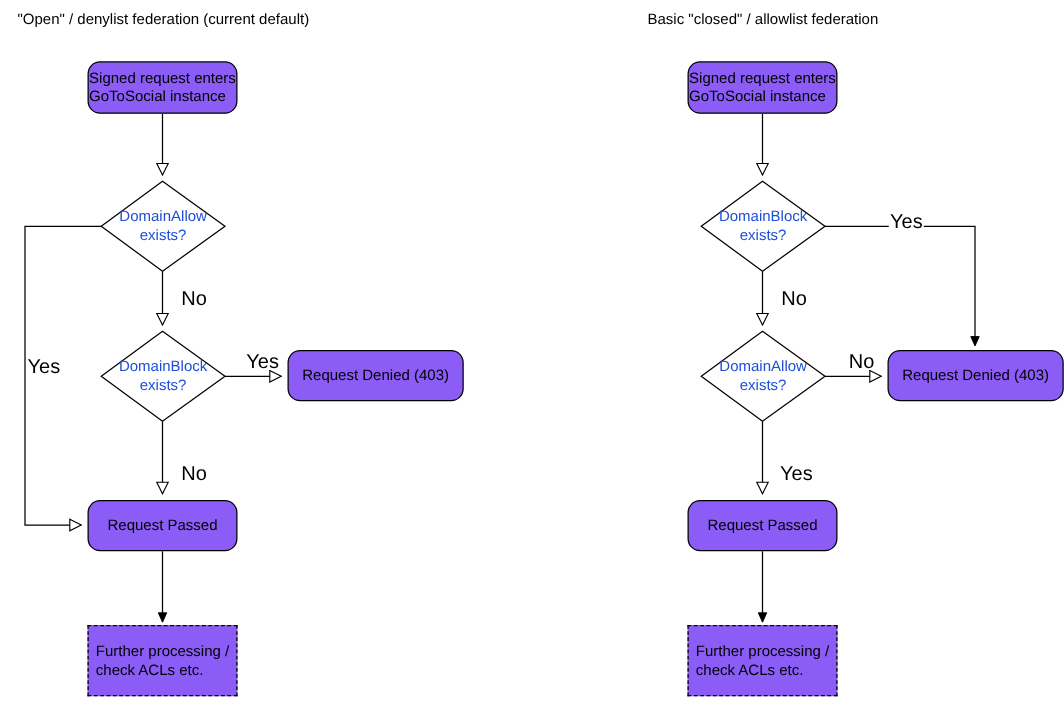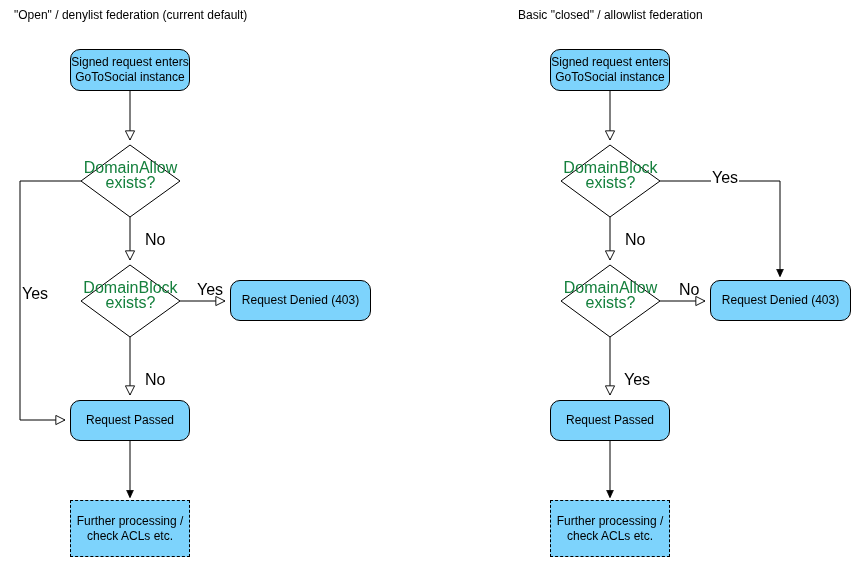--- a/index.html
+++ b/index.html
@@ -31,43 +31,42 @@
   }
   #title-left  { left: 14px;  top: 8px; }
   #title-right { left: 518px; top: 8px; }
 
   .node {
     position: absolute;
     box-sizing: border-box;
     display: flex;
     align-items: center;
     justify-content: center;
+    font-size: 12px;
+    line-height: 15px;
+    color: #000000;
+    background: #8b5cf6;
+  }
+  .rounded {
+    border: 1px solid #000000;
+    border-radius: 10px;
+  }
+  .dashed {
+    border: 1px dashed #000000;
+    border-radius: 0;
+  }
+  .diamond-label {
+    position: absolute;
+    display: flex;
+    align-items: center;
+    justify-content: center;
     text-align: center;
     font-size: 12px;
     line-height: 15px;
-    color: #000000;
-    background: #7dd3fc;
-  }
-  .rounded {
-    border: 1px solid #000000;
-    border-radius: 10px;
-  }
-  .dashed {
-    border: 1px dashed #000000;
-    border-radius: 0;
-  }
-  .diamond-label {
-    position: absolute;
-    display: flex;
-    align-items: flex-start;
-    justify-content: center;
-    text-align: center;
-    font-size: 16px;
-    line-height: 15px;
-    color: #15803d;
+    color: #1d4ed8;
     pointer-events: none;
   }
   .edge-label {
     position: absolute;
     font-size: 16px;
     line-height: 13px;
     color: #000000;
     background: #ffffff;
     white-space: nowrap;
     padding: 0 1px;

